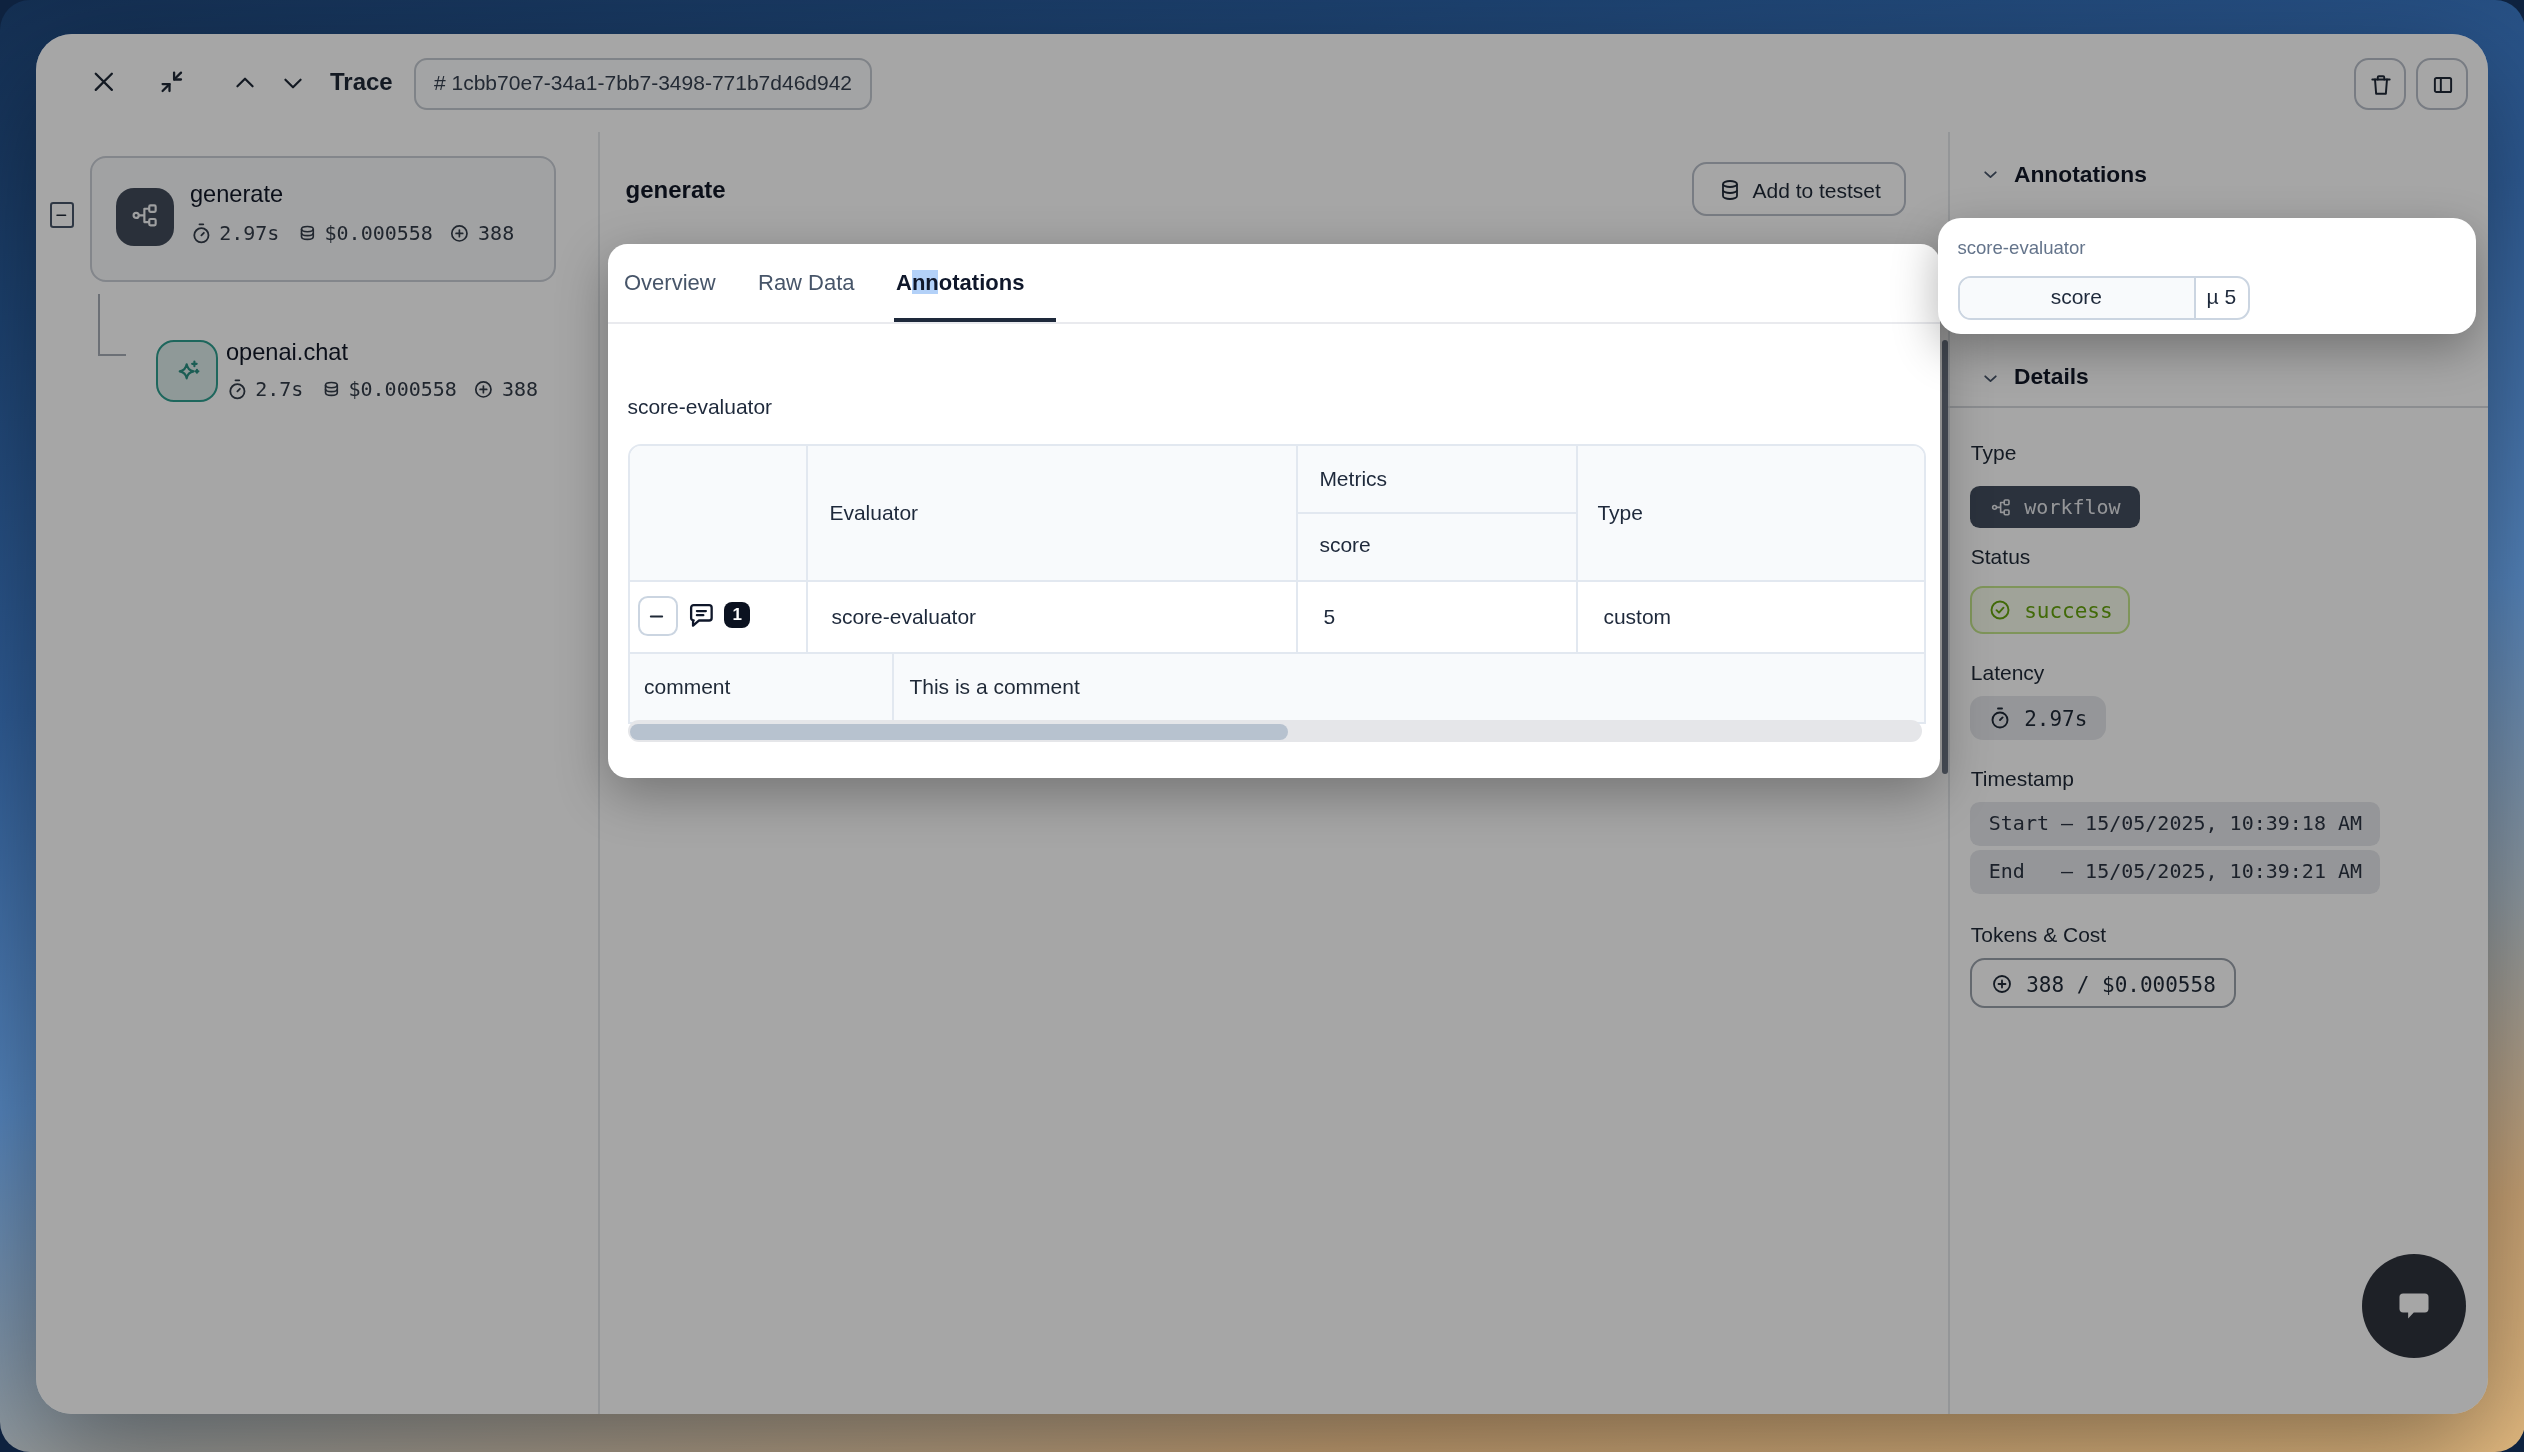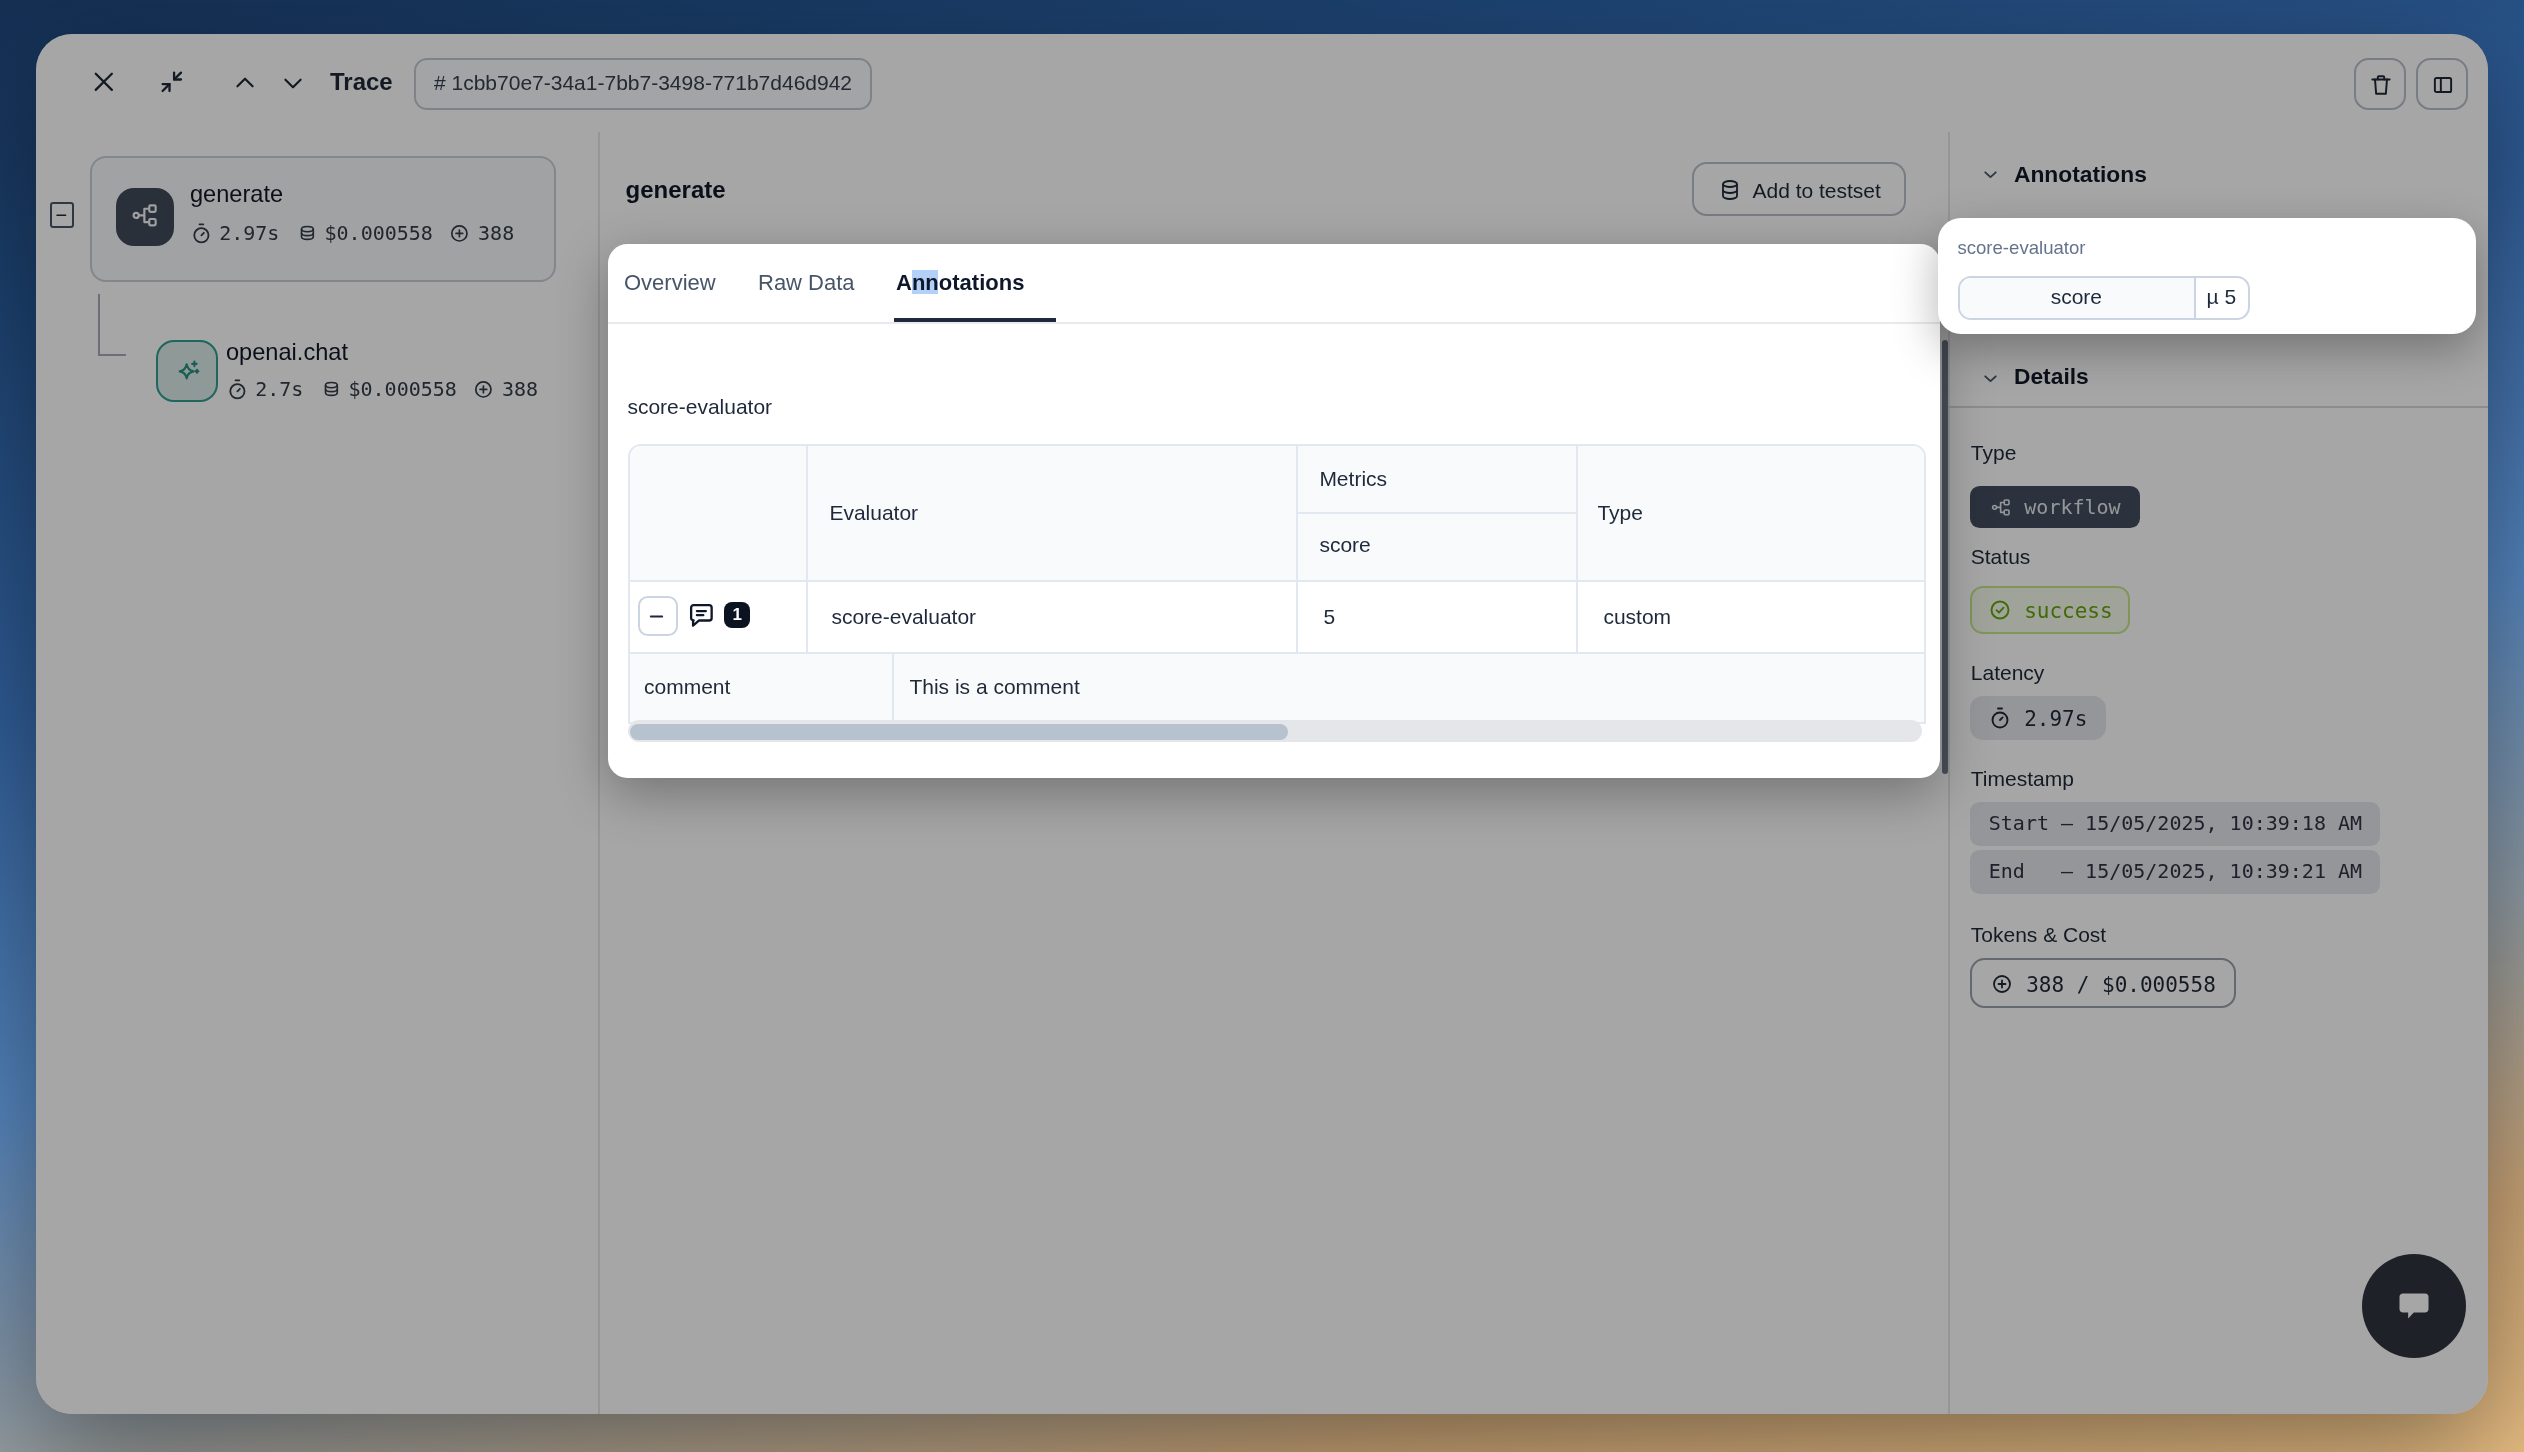--- a/index.html
+++ b/index.html
@@ -1,16 +1,16 @@
 <!DOCTYPE html>
 <html style="font-size:13px"><head>
 <meta charset="utf-8">
 <style>
   html,body{margin:0;padding:0;background:#0e223f;}
-  .viewport{position:relative;width:2525px;height:1452px;overflow:hidden;}
+  .viewport{position:relative;width:2525px;height:1452px;overflow:hidden;border-radius:30px;}
   .stage{
     position:absolute;left:0;top:0;width:1262px;height:726px;
     transform:scale(2);transform-origin:0 0;
     font-family:"Liberation Sans",sans-serif;
     background:linear-gradient(168deg,#142f52 0%,#1d4270 16%,#2f5c95 36%,#5585bd 56%,#8f9aa2 72%,#caa476 87%,#e7bd82 100%);
     -webkit-font-smoothing:antialiased;
   }
   .abs{position:absolute;}
   .window{
     position:absolute;left:18px;top:17px;width:1226px;height:690px;

